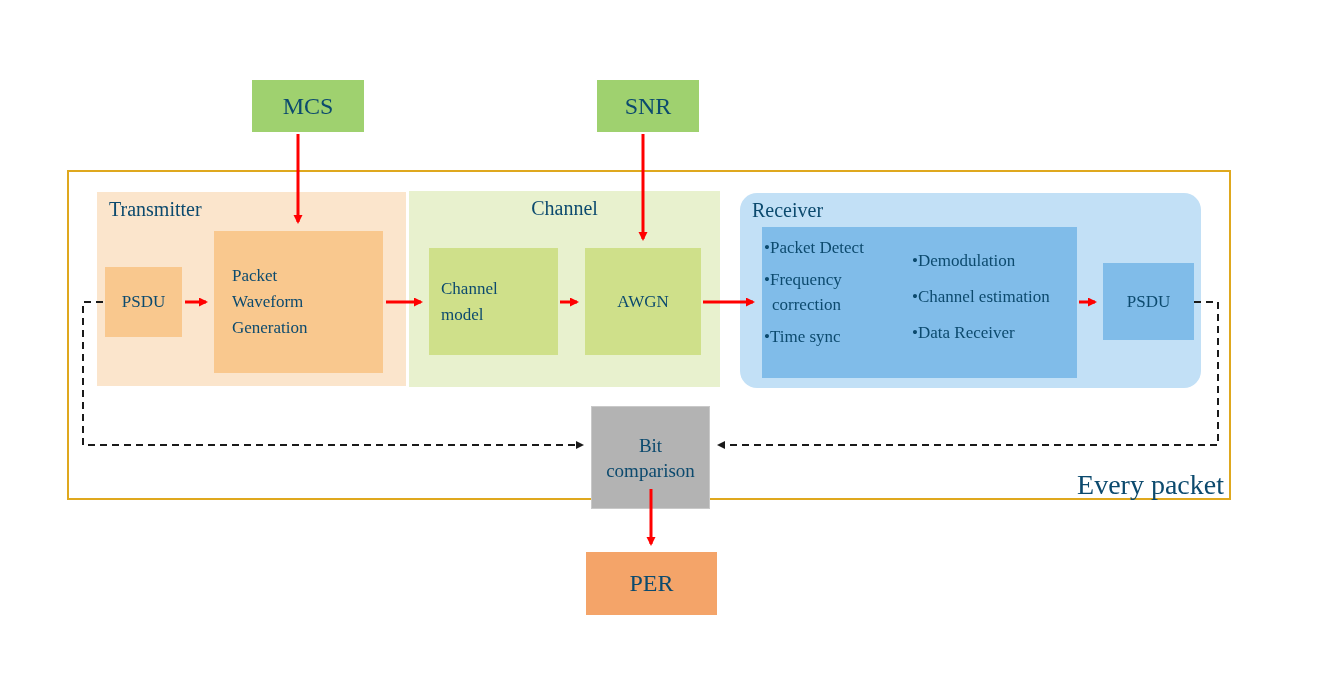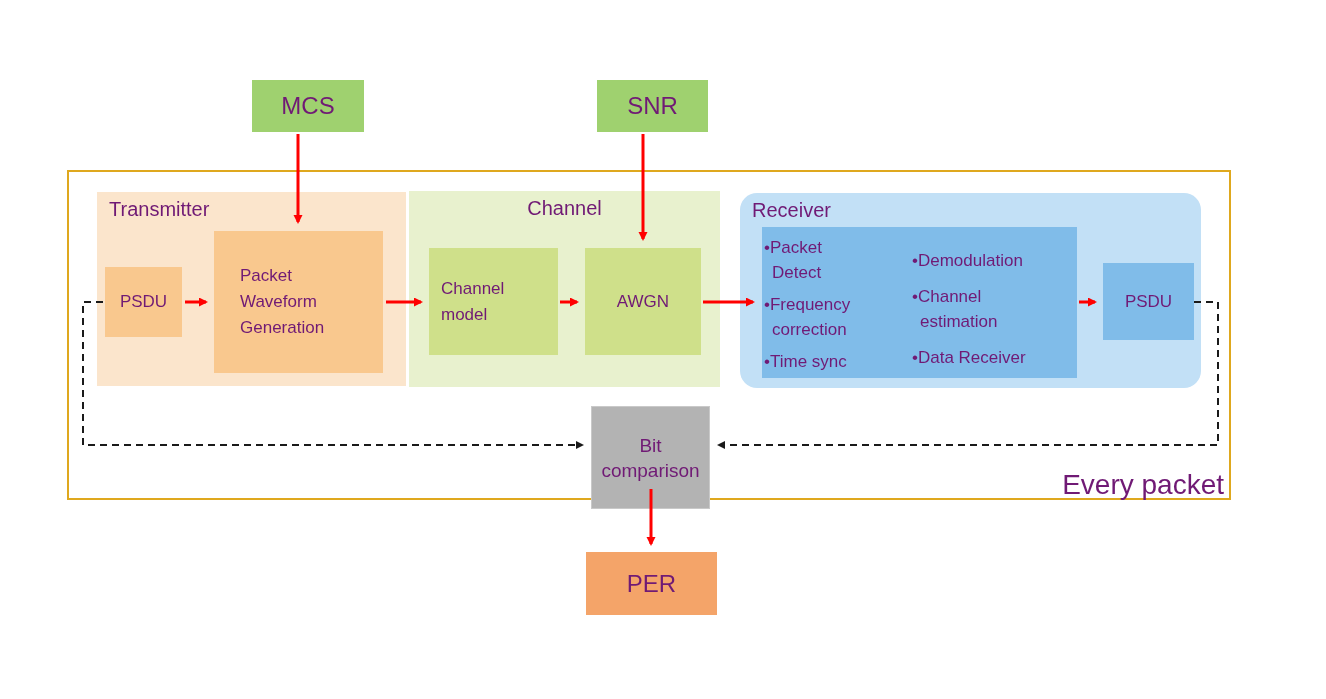--- a/index.html
+++ b/index.html
@@ -1,18 +1,18 @@
 <!DOCTYPE html>
 <html><head>
 <meta charset="utf-8">
 <style>
   html,body{margin:0;padding:0;background:#ffffff;}
   #canvas{
     position:relative;width:1326px;height:699px;background:#ffffff;
-    font-family:Liberation Sans, sans-serif;color:#701a75;overflow:hidden;
+    font-family:Liberation Serif, serif;color:#0c4a6e;overflow:hidden;
   }
   .abs{position:absolute;}
   .box{display:flex;align-items:center;justify-content:center;text-align:center;}
   .input-box{background:#9FD16F;font-size:24px;}
   .outer-frame{border:2px solid #DFA81E;background:transparent;}
   .panel-title{font-size:20px;}
   .panel{box-sizing:border-box;}
   .panel-tx{background:#FBE5CC;}
   .panel-ch{background:#E8F1CE;}
   .panel-rx{background:#C2E0F6;}
@@ -31,33 +31,33 @@
   svg.overlay{position:absolute;left:0;top:0;pointer-events:none;}
 </style>
 </head>
 <body>
 
 <div id="canvas">
 
   <div class="abs box input-box" style="left:252px;top:80px;width:112px;height:52px;">
     <span>MCS</span>
   </div>
-  <div class="abs box input-box" style="left:597px;top:80px;width:111px;height:52px;">
+  <div class="abs box input-box" style="left:597px;top:80px;width:102px;height:52px;">
     <span>SNR</span>
   </div>
 
   <div class="abs outer-frame" style="left:67px;top:170px;width:1164px;height:330px;box-sizing:border-box;"></div>
   <div class="abs every-packet" style="left:1040px;top:469px;width:184px;text-align:right;">Every packet</div>
 
   <div class="abs panel panel-tx" style="left:97px;top:192px;width:309px;height:194px;">
     <div class="abs panel-title" style="left:12px;top:6px;">Transmitter</div>
     <div class="abs box tx-box" style="left:8px;top:75px;width:77px;height:70px;">
       <span>PSDU</span>
     </div>
-    <div class="abs box tx-box left-text multiline" style="left:117px;top:39px;width:169px;height:142px;padding-left:26px;box-sizing:border-box;line-height:26px;">Packet
+    <div class="abs box tx-box left-text multiline" style="left:117px;top:39px;width:169px;height:142px;padding-left:18px;box-sizing:border-box;line-height:26px;">Packet
 Waveform
 Generation</div>
   </div>
 
   <div class="abs panel panel-ch" style="left:409px;top:191px;width:311px;height:196px;">
     <div class="abs panel-title" style="left:0;top:6px;width:100%;text-align:center;">Channel</div>
     <div class="abs box ch-box left-text multiline" style="left:20px;top:57px;width:129px;height:107px;padding-left:12px;box-sizing:border-box;line-height:26px;">Channel
 model</div>
     <div class="abs box ch-box" style="left:176px;top:57px;width:116px;height:107px;">AWGN</div>
   </div>

